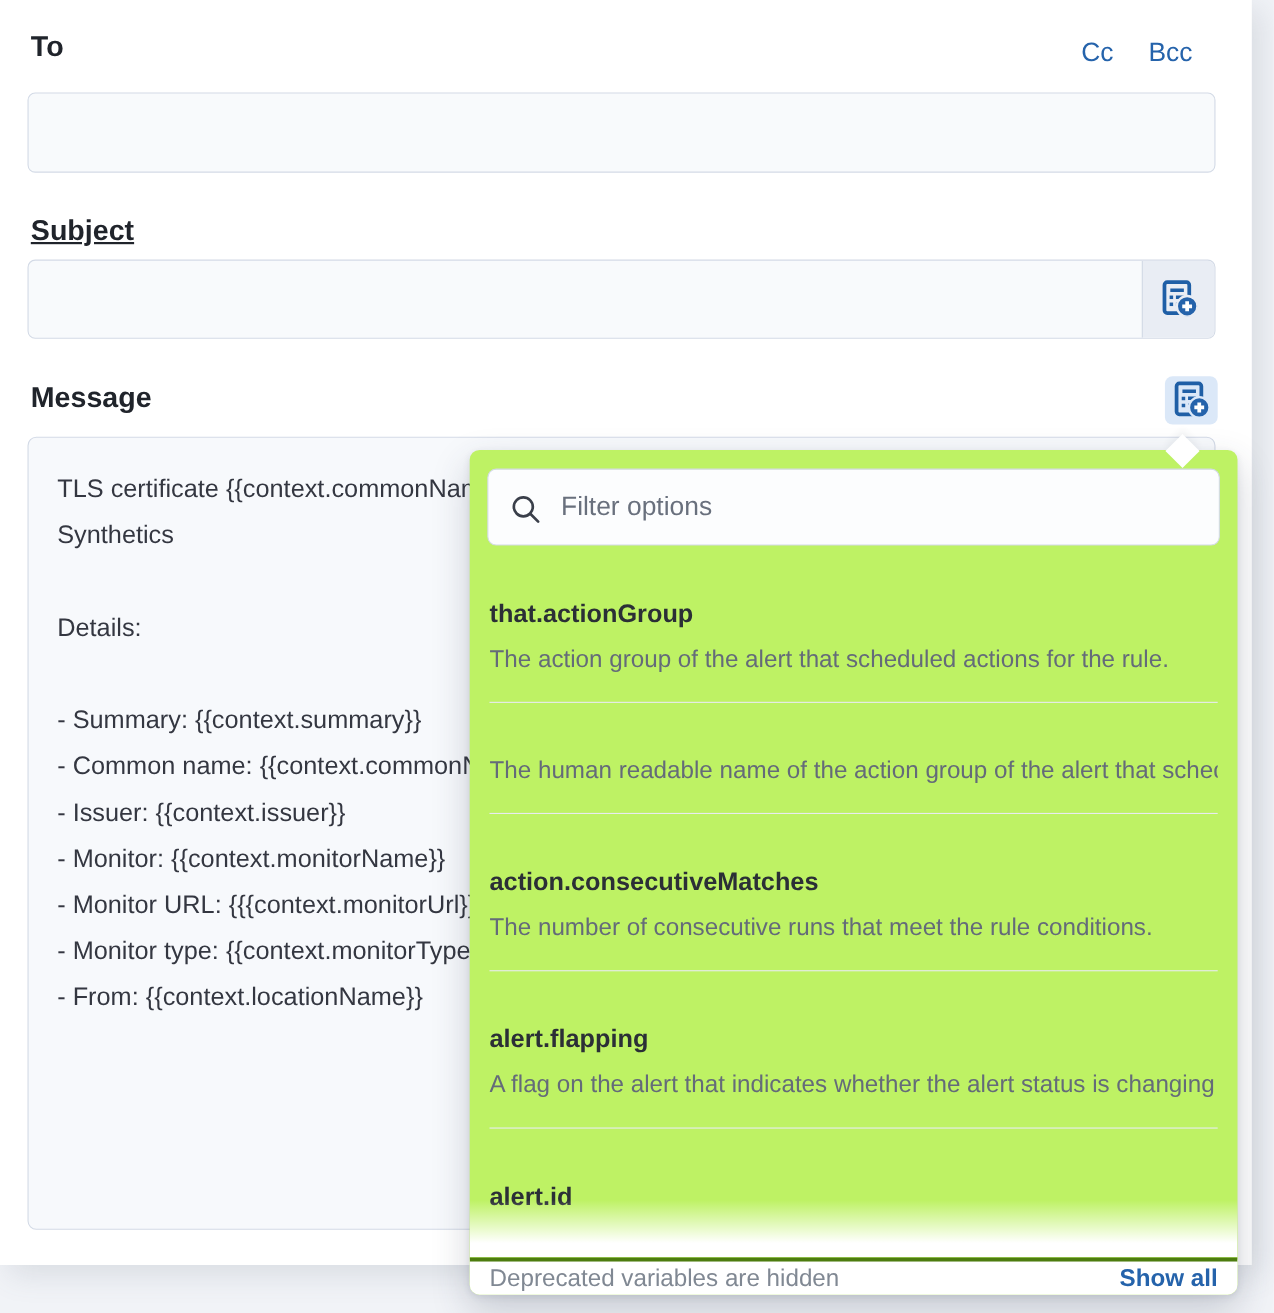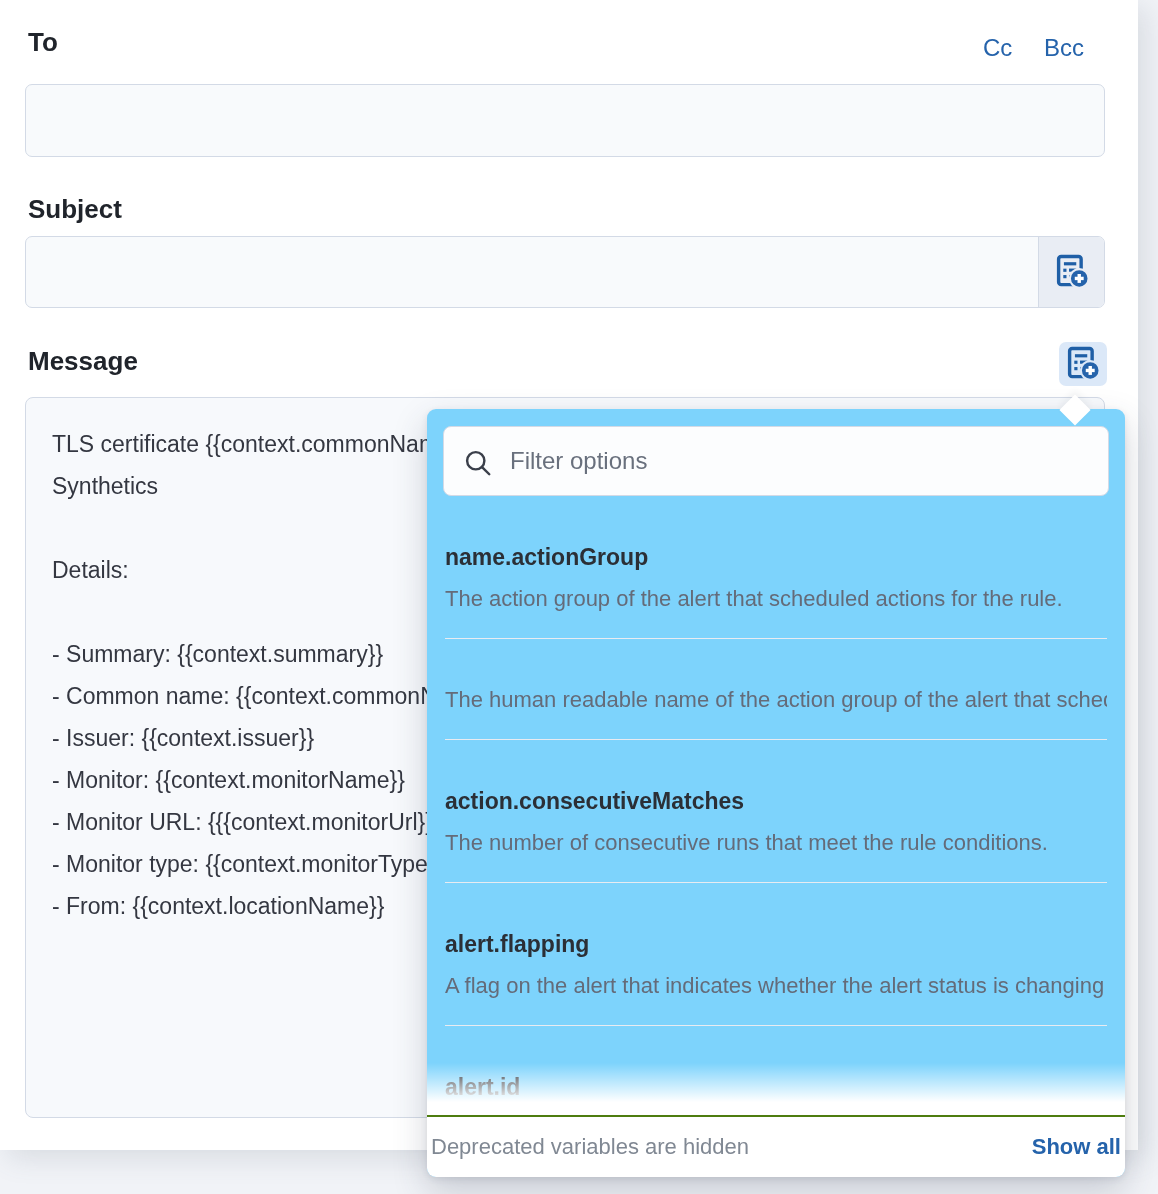--- a/index.html
+++ b/index.html
@@ -56,21 +56,21 @@
   }
   .textarea {
     position:absolute; left:25px; top:397px; width:1080px; height:721px;
     background:#f7f9fc; border:1px solid #d3dae6; border-radius:8px;
     padding:25px 26px; font-size:23px; line-height:42px; color:#343741;
     white-space:pre; overflow:hidden;
   }
   
   .popover {
     position:absolute; left:427px; top:409px; width:698px; height:768px;
-    background:#7dd3fc; border-radius:9px;
+    background:#bef264; border-radius:9px;
     box-shadow:0 14px 34px rgba(50,60,80,0.22), 0 2px 6px rgba(50,60,80,0.10);
     display:flex; flex-direction:column;
   }
   .popover-arrow {
     position:absolute; top:-10px; left:637px; width:22px; height:22px;
     background:#ffffff; transform:rotate(45deg);
     box-shadow:-3px -3px 6px rgba(50,60,80,0.06);
   }
   .search-wrap { padding:17px 16px 0; position:relative; }
   .search-input {
@@ -88,38 +88,38 @@
     font-size:22px; color:#646b79; line-height:28px;
     white-space:nowrap; overflow:hidden;
   }
   .var-item.clipped { border-bottom:none; }
   .list-fade {
     position:absolute; left:0; right:0; bottom:0; height:52px;
     background:linear-gradient(to bottom, rgba(255,255,255,0) 0%, #ffffff 75%);
     pointer-events:none;
   }
   .popover-footer {
-    border-top:2px solid #4d7c0f; height:62px; flex:0 0 auto;
+    border-top:4px solid #4d7c0f; height:34px; flex:0 0 auto;
     display:flex; align-items:center; justify-content:space-between;
-    padding:0 4px; border-radius:0 0 9px 9px; background:#fff;
+    padding:0 18px; border-radius:0 0 9px 9px; background:#fff;
   }
   .footer-note { font-size:22px; color:#808893; }
   .show-all { font-size:22px; font-weight:700; color:#2563ab; cursor:pointer; }
 </style>
 </head>
 <body>
 
 <div class="flyout">
 
   <div class="field-label" style="top:27px;">To</div>
   <span class="cc-bcc cc">Cc</span>
   <span class="cc-bcc bcc">Bcc</span>
   <input class="text-field to-field" value="" style="">
 
-  <div class="field-label" style="top:194px;">Subject</div>
+  <div class="field-label" style="top:194px;text-decoration:underline;">Subject</div>
   <div class="subject-wrap">
     <input class="subject-input" value="" style="">
     <div class="subject-append">
       <button class="icon-btn">
         <span>
           <svg width="34" height="34" viewBox="0 0 16 16">
             <rect x="1.7" y="1.2" width="10.6" height="13.2" rx="1.2" fill="none" stroke="#1f5fa6" stroke-width="1.6"></rect>
             <line x1="4.2" y1="4.6" x2="10" y2="4.6" stroke="#1f5fa6" stroke-width="1.5"></line>
             <rect x="3.9" y="6.9" width="1.5" height="1.5" fill="#1f5fa6"></rect>
             <line x1="6.6" y1="7.6" x2="10" y2="7.6" stroke="#1f5fa6" stroke-width="1.5"></line>
@@ -173,21 +173,21 @@
       <svg width="30" height="30" viewBox="0 0 16 16" fill="none">
         <circle cx="6.8" cy="6.8" r="4.6" stroke="#3a3f4a" stroke-width="1.3"></circle>
         <line x1="10.3" y1="10.3" x2="14" y2="14" stroke="#3a3f4a" stroke-width="1.3" stroke-linecap="round"></line>
       </svg>
     </span>
     <input class="search-input" placeholder="Filter options" style="">
   </div>
 
   <div class="var-list">
     <div class="var-item">
-      <div class="var-item-name">name.actionGroup</div>
+      <div class="var-item-name">that.actionGroup</div>
       <div class="var-item-desc">The action group of the alert that scheduled actions for the rule.</div>
     </div>
     <div class="var-item">
       <div class="var-item-desc">The human readable name of the action group of the alert that scheduled actions for the rule.</div>
     </div>
     <div class="var-item">
       <div class="var-item-name">action.consecutiveMatches</div>
       <div class="var-item-desc">The number of consecutive runs that meet the rule conditions.</div>
     </div>
     <div class="var-item">

